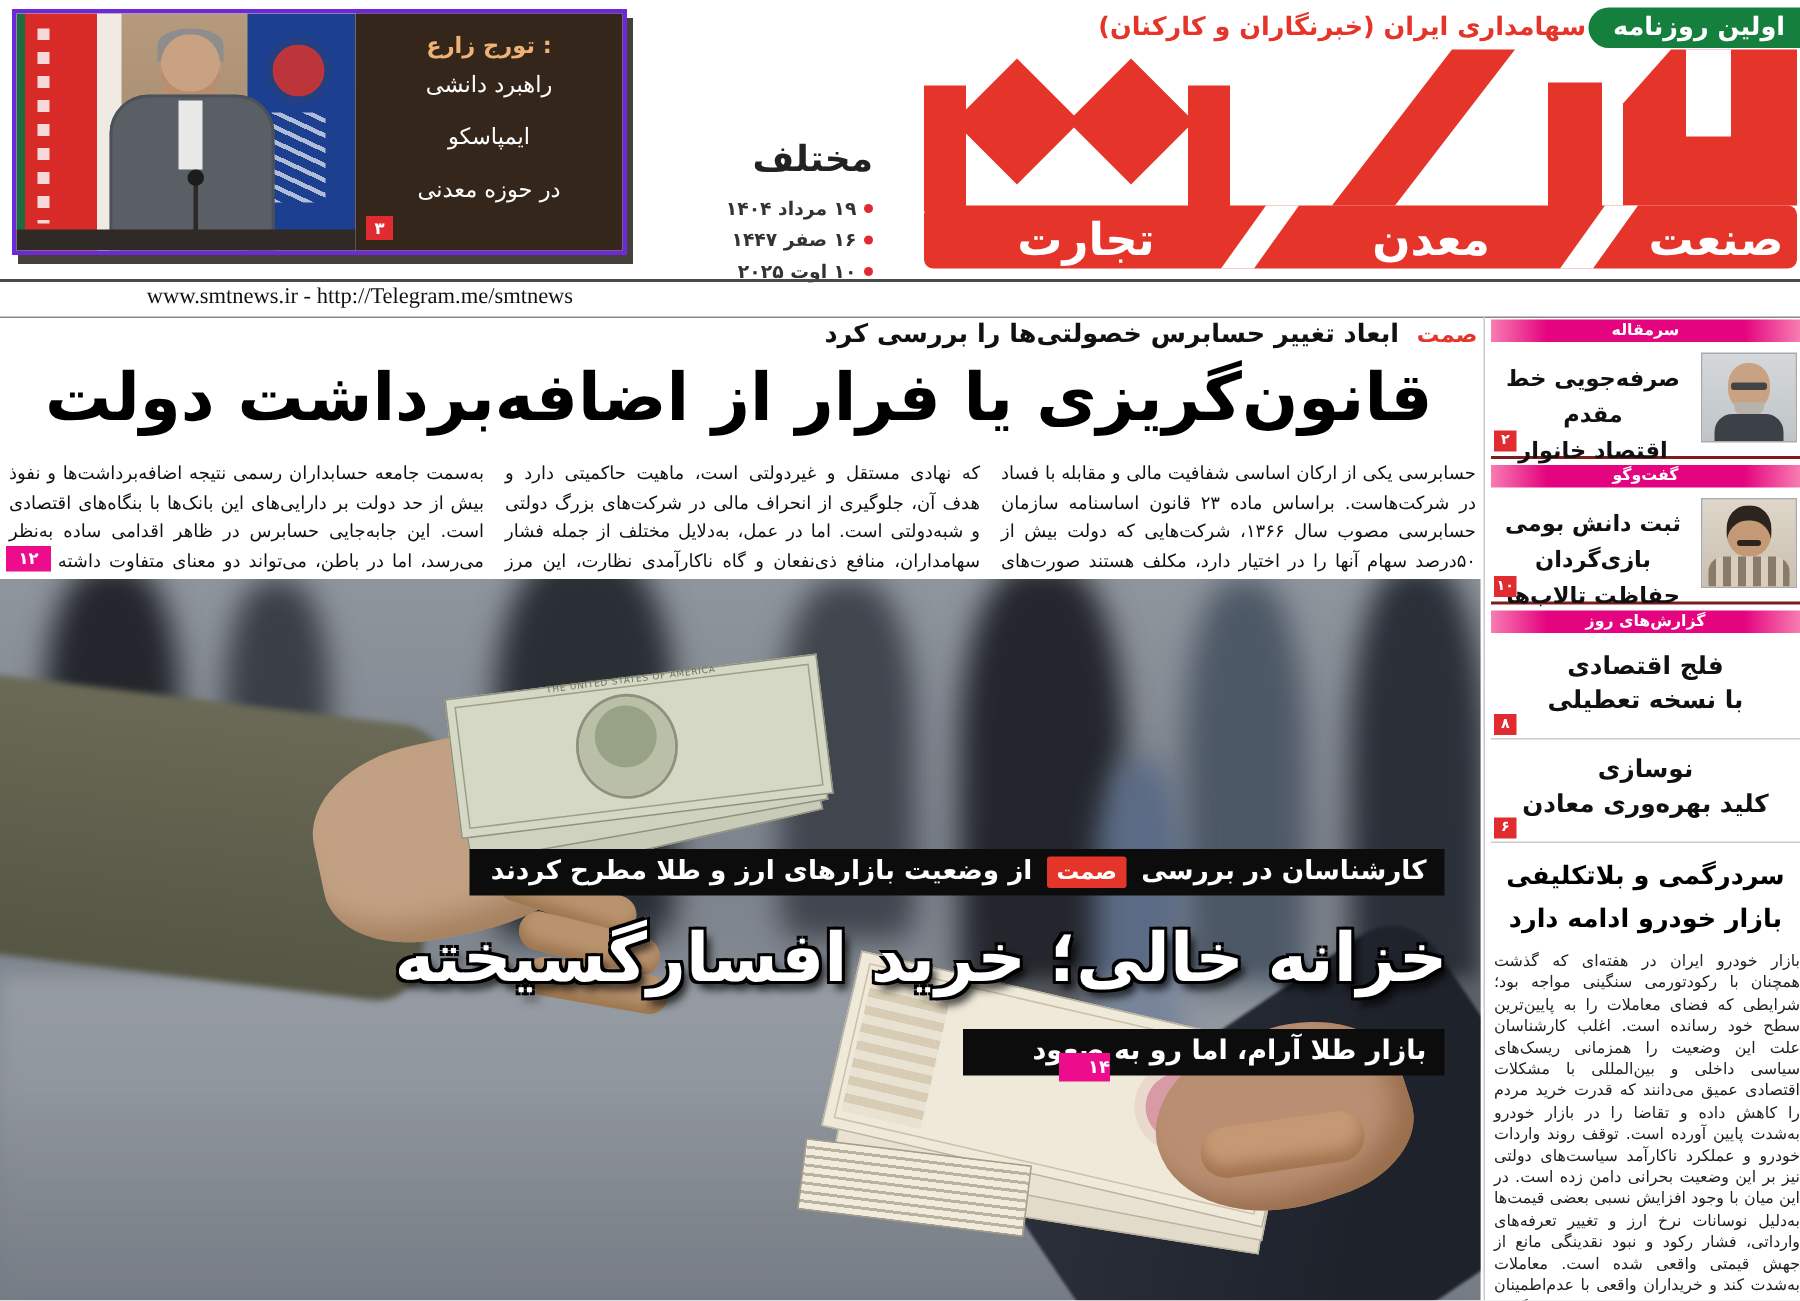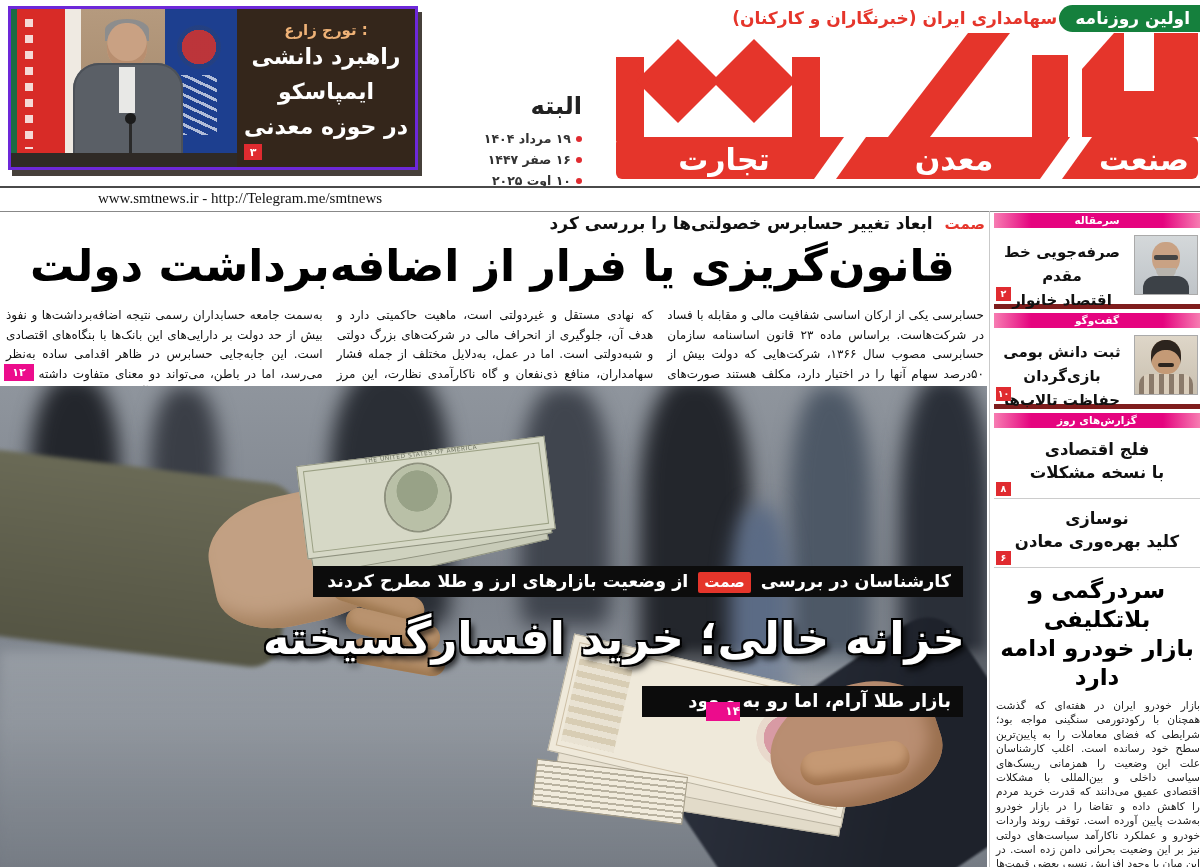--- a/index.html
+++ b/index.html
@@ -24,21 +24,21 @@
              background:#c9a183;box-shadow:inset 0 -8px 0 #b88e6f;}
   .man .hair{position:absolute;left:32px;top:-4px;width:44px;height:22px;border-radius:50% 50% 0 0;background:#8d8d8d;}
   .man .suit{position:absolute;left:0;top:40px;width:110px;height:104px;border-radius:26px 26px 0 0;
              background:#5a5f66;box-shadow:inset 0 0 0 2px #4c5158;}
   .man .shirt{position:absolute;left:46px;top:44px;width:16px;height:46px;background:#e8e8e6;}
   .mic{position:absolute;left:118px;bottom:6px;width:3px;height:40px;background:#2a2a2a;}
   .mic::before{content:"";position:absolute;left:-4px;top:-8px;width:11px;height:11px;border-radius:50%;background:#1c1c1c;}
   .desk{position:absolute;left:0;bottom:0;width:100%;height:14px;background:#2f2a26;}
   .promo-panel{position:relative;width:178px;height:100%;background:#34261b;text-align:center;}
   .promo-speaker{margin-top:12px;color:#efb277;font-size:15px;font-weight:bold;}
-  .promo-line{color:#fff;font-size:22px;font-weight:bold;line-height:35px;}
+  .promo-line{color:#fff;font-size:15px;font-weight:normal;line-height:35px;}
   .badge{display:inline-block;background:#e02b30;color:#fff;text-align:center;font-weight:bold;}
   .promo-badge{position:absolute;left:7px;bottom:7px;width:18px;height:16px;font-size:11px;line-height:17px;}
 
   
   .banner{position:absolute;right:0;top:3px;height:30px;display:flex;direction:rtl;align-items:center;}
   .banner-pill{background:#15803d;color:#fff;font-weight:bold;font-size:17px;
                padding:3px 10px 4px 16px;border-radius:16px 0 0 16px;}
   .banner-rest{color:#e5352b;font-weight:bold;font-size:17px;padding-left:6px;margin-right:2px;}
   .dates{position:absolute;left:432px;top:92px;width:150px;direction:rtl;text-align:right;}
   .dates .day{font-size:24px;font-weight:bold;color:#222;margin-bottom:8px;}
@@ -129,41 +129,41 @@
         font-size:18px;font-weight:bold;padding:4px 12px 6px 46px;white-space:nowrap;text-align:right;}
   .badge-14{position:absolute;right:247px;top:316px;width:34px;height:19px;background:#ec0c8c;
         color:#fff;font-size:12px;line-height:19px;text-align:right;font-weight:bold;}
 
   
   .sidebar{position:absolute;left:989px;top:211px;width:211px;height:656px;border-left:1px solid #c9c9c9;
            padding-left:4px;box-sizing:border-box;}
   .sec-head{height:15px;margin:2px 0 4px;line-height:15px;text-align:center;color:#fff;
             font-size:10.5px;font-weight:bold;
             background:linear-gradient(90deg,#f77db2,#e5047f 18%,#e5047f 82%,#f77db2);}
-  .side-item{position:relative;height:72px;border-bottom:5px solid #7f1d1d;margin-bottom:4px;}
+  .side-item{position:relative;height:72px;border-bottom:2px solid #7f1d1d;margin-bottom:4px;}
   .side-photo{position:absolute;right:2px;top:3px;width:62px;height:58px;border:1px solid #aaa;overflow:hidden;}
   .sp1{background:linear-gradient(180deg,#d4d8da,#bfc4c8);}
   .sp1 .head{position:absolute;left:17px;top:6px;width:28px;height:32px;border-radius:46%;background:#c9a284;}
   .sp1 .head::before{content:"";position:absolute;left:2px;top:13px;width:24px;height:5px;background:#444;border-radius:2px;}
   .sp1 .head::after{content:"";position:absolute;left:4px;bottom:-4px;width:20px;height:10px;background:#b7b3ac;border-radius:0 0 8px 8px;}
   .sp1 .torso{position:absolute;left:8px;bottom:0;width:46px;height:18px;border-radius:12px 12px 0 0;background:#3c4147;}
   .sp2{background:linear-gradient(180deg,#ded6c8,#c9c0b0);}
   .sp2 .head{position:absolute;left:16px;top:4px;width:30px;height:34px;border-radius:46%;background:#c49a76;
              box-shadow:inset 0 10px 0 #2c241e;}
   .sp2 .head::before{content:"";position:absolute;left:7px;bottom:7px;width:16px;height:4px;background:#2c241e;border-radius:2px;}
   .sp2 .torso{position:absolute;left:4px;bottom:0;width:54px;height:20px;border-radius:10px 10px 0 0;
              background:repeating-linear-gradient(90deg,#8a7a6a 0 5px,#d9cdbb 5px 10px);}
   .side-title{position:absolute;right:70px;left:0;top:8px;text-align:center;direction:rtl;
               font-size:15px;font-weight:bold;color:#111;line-height:24px;}
   .side-badge{position:absolute;left:2px;bottom:3px;width:15px;height:14px;font-size:9.5px;line-height:14px;}
   .report{position:relative;text-align:center;direction:rtl;border-bottom:1px solid #ccc;
           padding:6px 0 14px;margin-bottom:2px;}
   .report .l{font-size:16.5px;font-weight:bold;color:#111;line-height:23px;}
   .report .side-badge{bottom:2px;}
-  .car-title{margin:8px 0 6px;text-align:center;direction:rtl;font-size:23px;font-weight:bold;
+  .car-title{margin:8px 0 6px;text-align:center;direction:rtl;font-size:17px;font-weight:bold;
              color:#000;line-height:29px;letter-spacing:-.5px;}
   .side-body{position:relative;direction:rtl;text-align:justify;font-size:10.6px;line-height:14.4px;
              color:#222;padding-left:2px;}
 
   .txt{color:#111;}
 </style>
 </head>
 <body>
 
 <div class="page">
@@ -189,21 +189,21 @@
       <div class="badge promo-badge">۳</div>
     </div>
   </div>
 
   <div class="banner">
     <span class="banner-pill">اولین روزنامه</span>
     <span class="banner-rest">سهامداری ایران (خبرنگاران و کارکنان)</span>
   </div>
 
   <div class="dates">
-    <div class="day">البته</div>
+    <div class="day">مختلف</div>
     <div class="date-line"><span class="dot"></span><span>۱۹ مرداد ۱۴۰۴</span></div>
     <div class="date-line"><span class="dot"></span><span>۱۶ صفر ۱۴۴۷</span></div>
     <div class="date-line"><span class="dot"></span><span>۱۰ اوت ۲۰۲۵</span></div>
   </div>
 
   <div class="logo">
     <svg viewBox="0 0 586 156">
 
       <rect x="4" y="110" width="582" height="42" rx="6" fill="#e5352b"></rect>
 
@@ -314,21 +314,21 @@
       <div class="side-title">
         <div>ثبت دانش بومی</div>
         <div>بازی‌گردان حفاظت تالاب‌ها</div>
       </div>
       <div class="badge side-badge">۱۰</div>
     </div>
 
     <div class="sec-head">گزارش‌های روز</div>
     <div class="report">
       <div class="l">فلج اقتصادی</div>
-      <div class="l">با نسخه مشکلات</div>
+      <div class="l">با نسخه تعطیلی</div>
       <div class="badge side-badge">۸</div>
     </div>
     <div class="report">
       <div class="l">نوسازی</div>
       <div class="l">کلید بهره‌وری معادن</div>
       <div class="badge side-badge">۶</div>
     </div>
 
     <div class="car-title">
       <div>سردرگمی و بلاتکلیفی</div>

